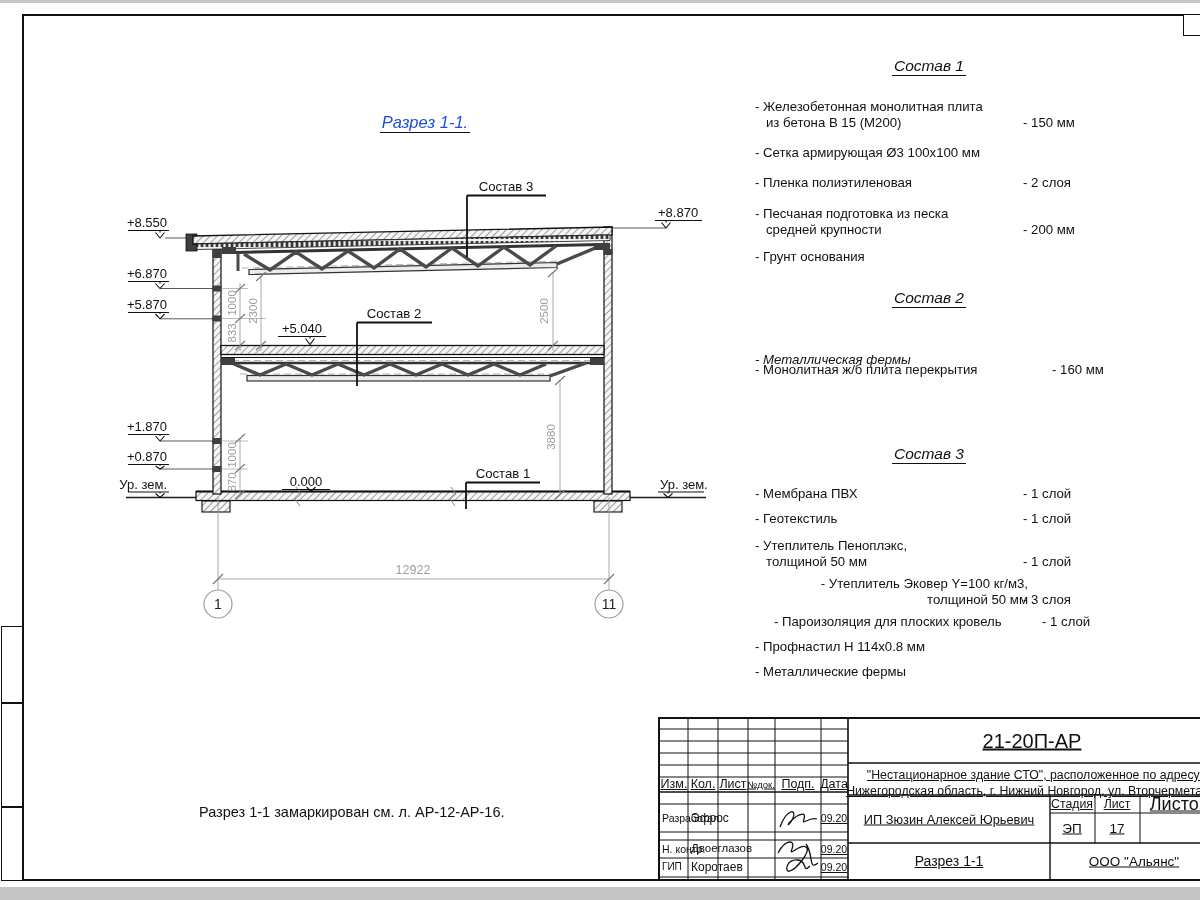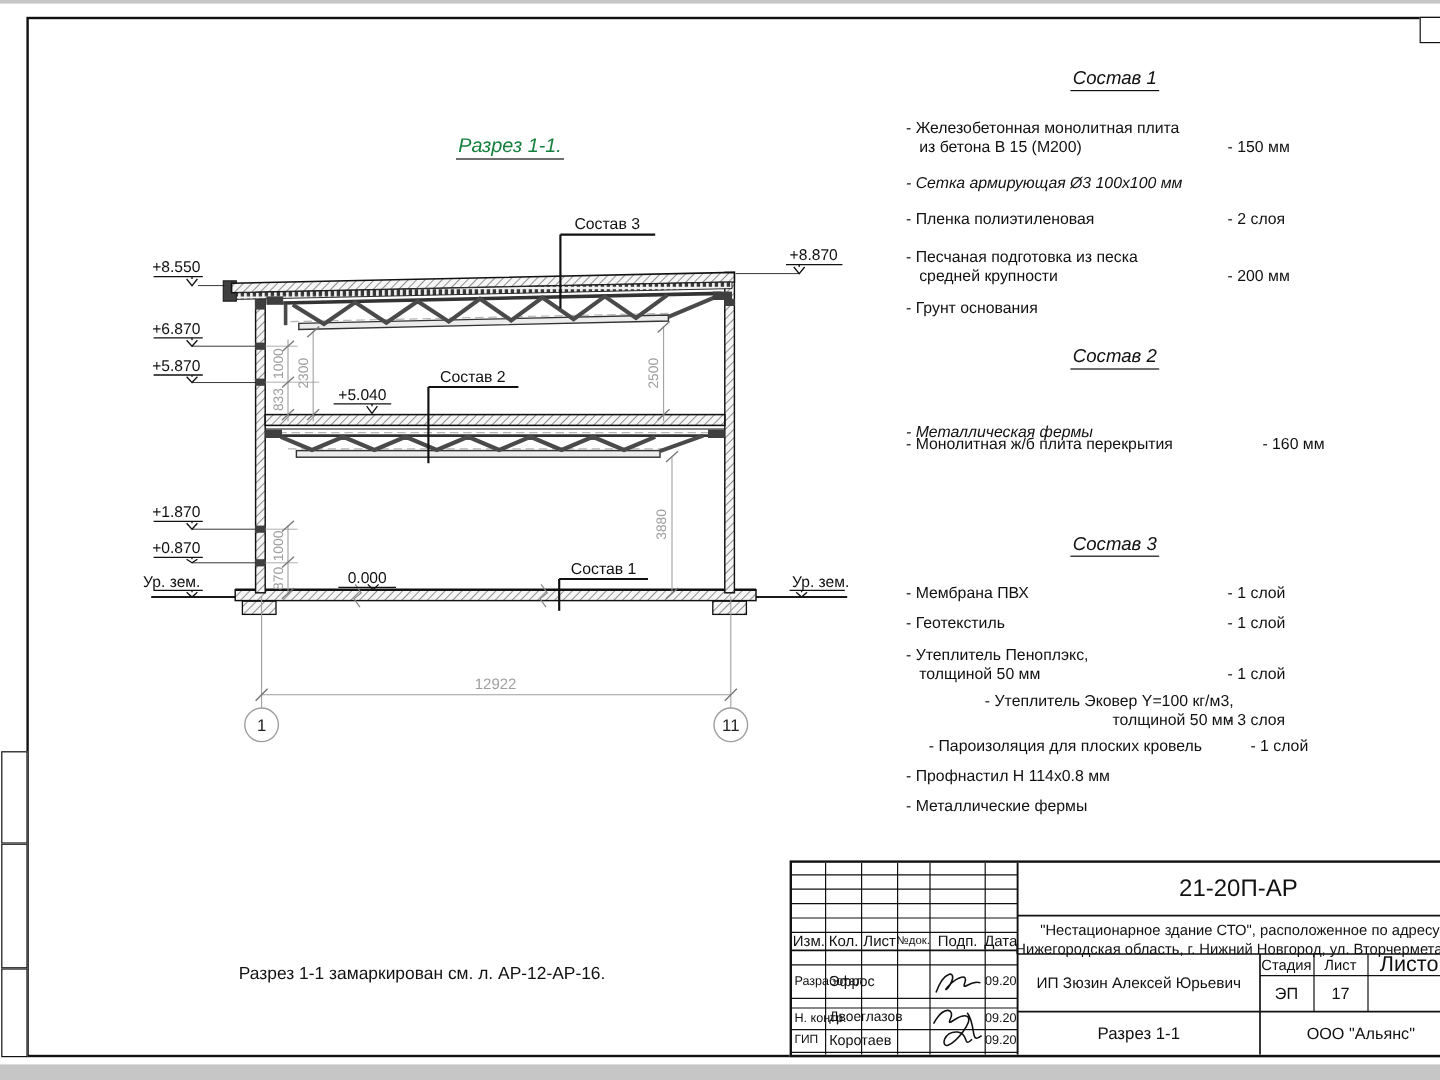--- a/index.html
+++ b/index.html
@@ -4,38 +4,38 @@
 <style>
   html,body{margin:0;padding:0;width:1200px;height:900px;overflow:hidden;background:#c6c6c6;
             font-family:"Liberation Sans",sans-serif;}
   .sheet{position:absolute;left:0;top:3px;width:1200px;height:884px;background:#fff;overflow:hidden;}
   .frame{position:absolute;left:22px;top:11px;width:1400px;height:867px;border:2px solid #111;box-sizing:border-box;}
   .edgebox{position:absolute;border:1px solid #111;box-sizing:border-box;background:#fff;}
   .dwg-svg{position:absolute;left:0;top:-3px;width:1200px;height:900px;}
   .dwg-svg text{font-family:"Liberation Sans",sans-serif;}
 
   .section-title{position:absolute;left:360px;top:110px;width:130px;text-align:center;
-     font-style:italic;font-size:16.5px;color:#15803d;}
+     font-style:italic;font-size:16.5px;color:#1d4ed8;}
   .section-title span{border-bottom:1.4px solid #111;padding:0 2px 1px;}
   .note{position:absolute;left:199px;top:801px;font-size:14.5px;color:#111;}
 
   .comp{position:absolute;left:753px;width:352px;color:#111;}
   .comp-h{position:absolute;left:0;top:0;width:100%;text-align:center;font-style:italic;font-size:15.5px;}
   .comp-h span{border-bottom:1.3px solid #111;padding:0 2px 1px;}
   .ci{position:absolute;left:2px;width:350px;font-size:13.2px;line-height:16px;}
   .ci-t{display:block;white-space:pre-line;padding-left:11px;text-indent:-11px;max-width:262px;}
   .ci-v{position:absolute;left:268px;top:0;white-space:nowrap;}
   .ci-v.l2{top:16px;}
   .comp2 .ci-v{left:297px;}
 
   .tb{position:absolute;left:658px;top:714px;width:562px;height:164px;border:2px solid #111;
       box-sizing:border-box;background:#fff;color:#111;}
   .tb svg{position:absolute;left:0;top:0;}
   .tbt{position:absolute;white-space:nowrap;}
-  .c{transform:translate(-50%,-50%);}
+  .c{transform:translate(-50%,-50%);text-decoration:underline;}
 </style>
 </head>
 <body>
 
 <div class="sheet">
   <div class="frame"></div>
 
   <div class="edgebox" style="left:1px;top:623px;width:22px;height:77px;"></div>
   <div class="edgebox" style="left:1px;top:700px;width:22px;height:104px;"></div>
   <div class="edgebox" style="left:1px;top:804px;width:22px;height:74px;"></div>
@@ -230,21 +230,21 @@
   <div class="section-title"><span>Разрез 1-1.</span></div>
   <div class="note">Разрез 1-1 замаркирован см. л. АР-12-АР-16.</div>
 
   <div class="comp" style="top:54px;height:225px;">
     <div class="comp-h"><span>Состав 1</span></div>
     <div class="ci" style="top:42px;">
       <span class="ci-t">- Железобетонная  монолитная плита
 из бетона В 15 (М200)</span>
       <span class="ci-v l2">- 150 мм</span>
       </div>
-    <div class="ci" style="top:88px;font-style:italic;">
+    <div class="ci" style="top:88px;">
       <span class="ci-t">- Сетка армирующая Ø3 100х100 мм</span>
       </div>
     <div class="ci" style="top:118px;">
       <span class="ci-t">- Пленка полиэтиленовая</span>
       <span class="ci-v">- 2 слоя</span>
       </div>
     <div class="ci" style="top:149px;">
       <span class="ci-t">- Песчаная подготовка из песка
 средней крупности</span>
       <span class="ci-v l2">- 200 мм</span>

